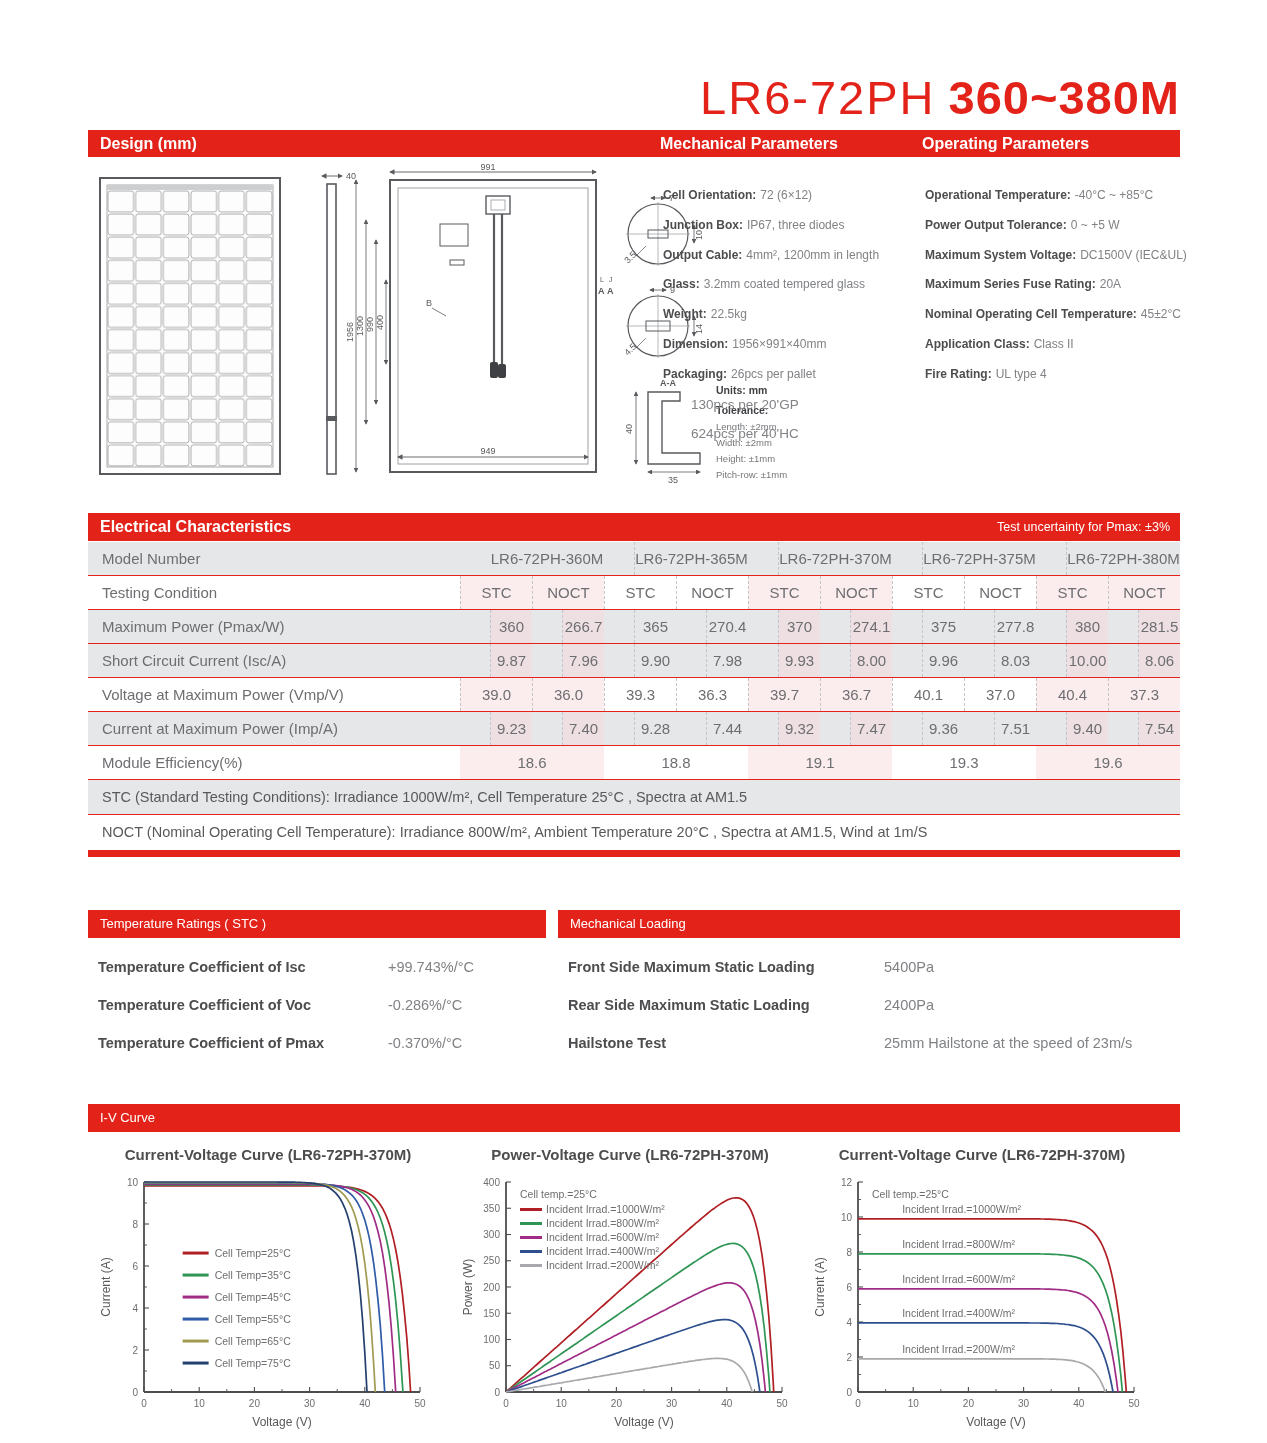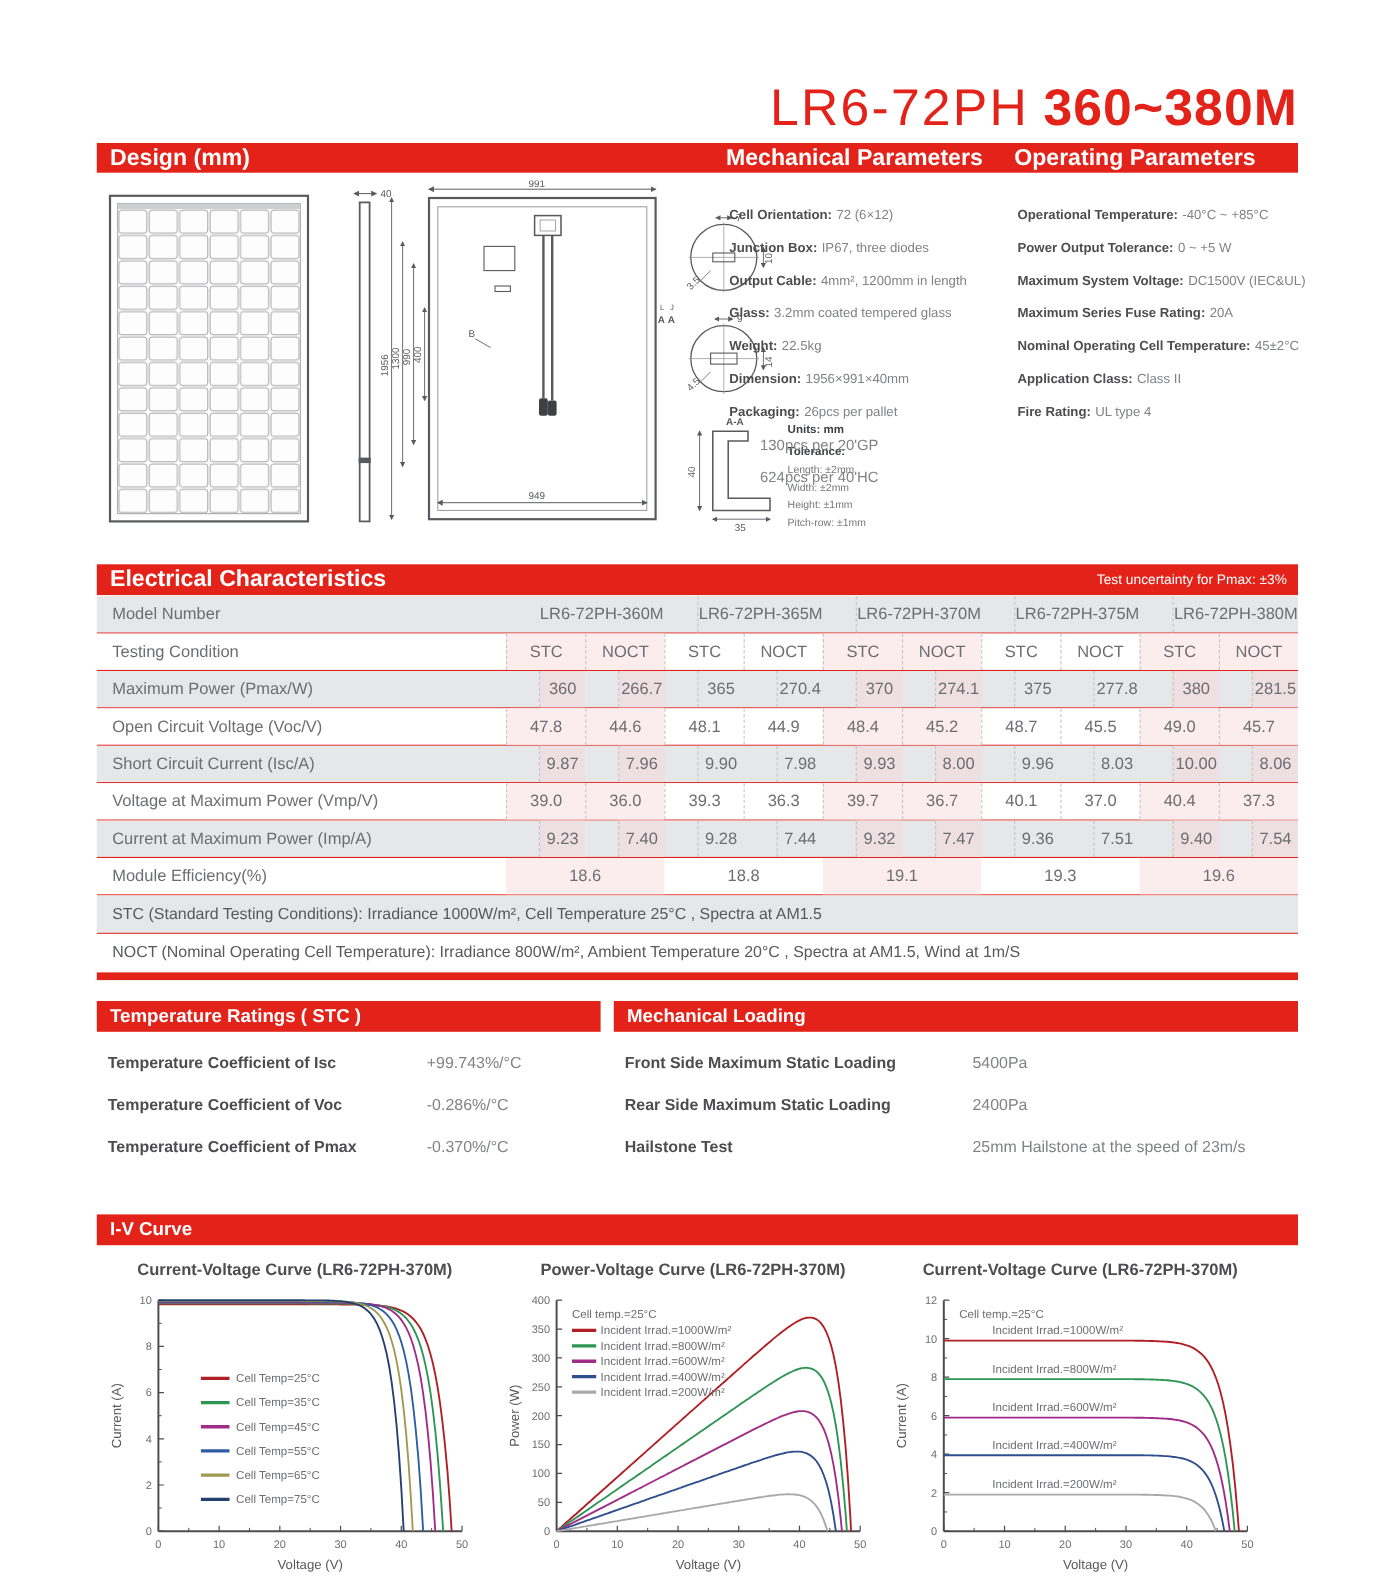--- a/index.html
+++ b/index.html
@@ -6,27 +6,27 @@
   body { background:#fff; font-family:"Liberation Sans", sans-serif; }
   #page { position:relative; width:1267px; height:1443px; background:#fff; overflow:hidden; }
 
   
   .doc-title { position:absolute; top:70px; right:87px; font-size:47px; color:#e3231a; white-space:nowrap; }
   .doc-title .model { font-weight:400; letter-spacing:2px; }
   .doc-title .range { font-weight:800; letter-spacing:1px; }
 
   
   .band { position:absolute; left:88px; width:1092px; height:27px; background:#e3231a; color:#fff; }
-  .band .bandlabel { position:absolute; top:0; line-height:27px; font-size:21px; font-weight:700; }
+  .band .bandlabel { position:absolute; top:0; line-height:27px; font-size:16px; font-weight:700; }
   #band-top { top:130px; }
   #band-elec { top:513px; height:28px; }
   #band-elec .bandlabel { line-height:28px; }
   #band-elec .bandnote { position:absolute; right:10px; top:0; line-height:28px; font-size:12.5px; font-weight:400;margin-left:20px; }
   .halfband { position:absolute; height:28px; background:#e3231a; color:#fff; }
-  .halfband .bandlabel { position:absolute; left:12px; top:0; line-height:28px; font-size:17px; font-weight:700; }
+  .halfband .bandlabel { position:absolute; left:12px; top:0; line-height:28px; font-size:13px; font-weight:400; }
   #band-temp { top:910px; left:88px; width:458px; }
   #band-load { top:910px; left:558px; width:622px; }
   #band-iv { top:1104px; left:88px; width:1092px; }
 
   
   .plist { position:absolute; width:262px; }
   #mech-list { left:663px; top:188px; }
   #oper-list { left:925px; top:188px; width:268px; }
   .pitem { height:29.8px; font-size:12px; white-space:nowrap; }
   .plabel { font-weight:700; color:#4d4d4f; }
@@ -246,33 +246,20 @@
         <div class="vcell dash p-g">360</div>
         <div class="vcell dash p-g">266.7</div>
         <div class="vcell dash">365</div>
         <div class="vcell dash">270.4</div>
         <div class="vcell dash p-g">370</div>
         <div class="vcell dash p-g">274.1</div>
         <div class="vcell dash">375</div>
         <div class="vcell dash">277.8</div>
         <div class="vcell dash p-g">380</div>
         <div class="vcell dash p-g">281.5</div>
-      </div>
-      <div class="erow cols10 bg-w">
-        <div class="lcell">Open Circuit Voltage (Voc/V)</div>
-        <div class="vcell dash p-w">47.8</div>
-        <div class="vcell dash p-w">44.6</div>
-        <div class="vcell dash">48.1</div>
-        <div class="vcell dash">44.9</div>
-        <div class="vcell dash p-w">48.4</div>
-        <div class="vcell dash p-w">45.2</div>
-        <div class="vcell dash">48.7</div>
-        <div class="vcell dash">45.5</div>
-        <div class="vcell dash p-w">49.0</div>
-        <div class="vcell dash p-w">45.7</div>
       </div>
       <div class="erow cols10 bg-g">
         <div class="lcell">Short Circuit Current (Isc/A)</div>
         <div class="vcell dash p-g">9.87</div>
         <div class="vcell dash p-g">7.96</div>
         <div class="vcell dash">9.90</div>
         <div class="vcell dash">7.98</div>
         <div class="vcell dash p-g">9.93</div>
         <div class="vcell dash p-g">8.00</div>
         <div class="vcell dash">9.96</div>

